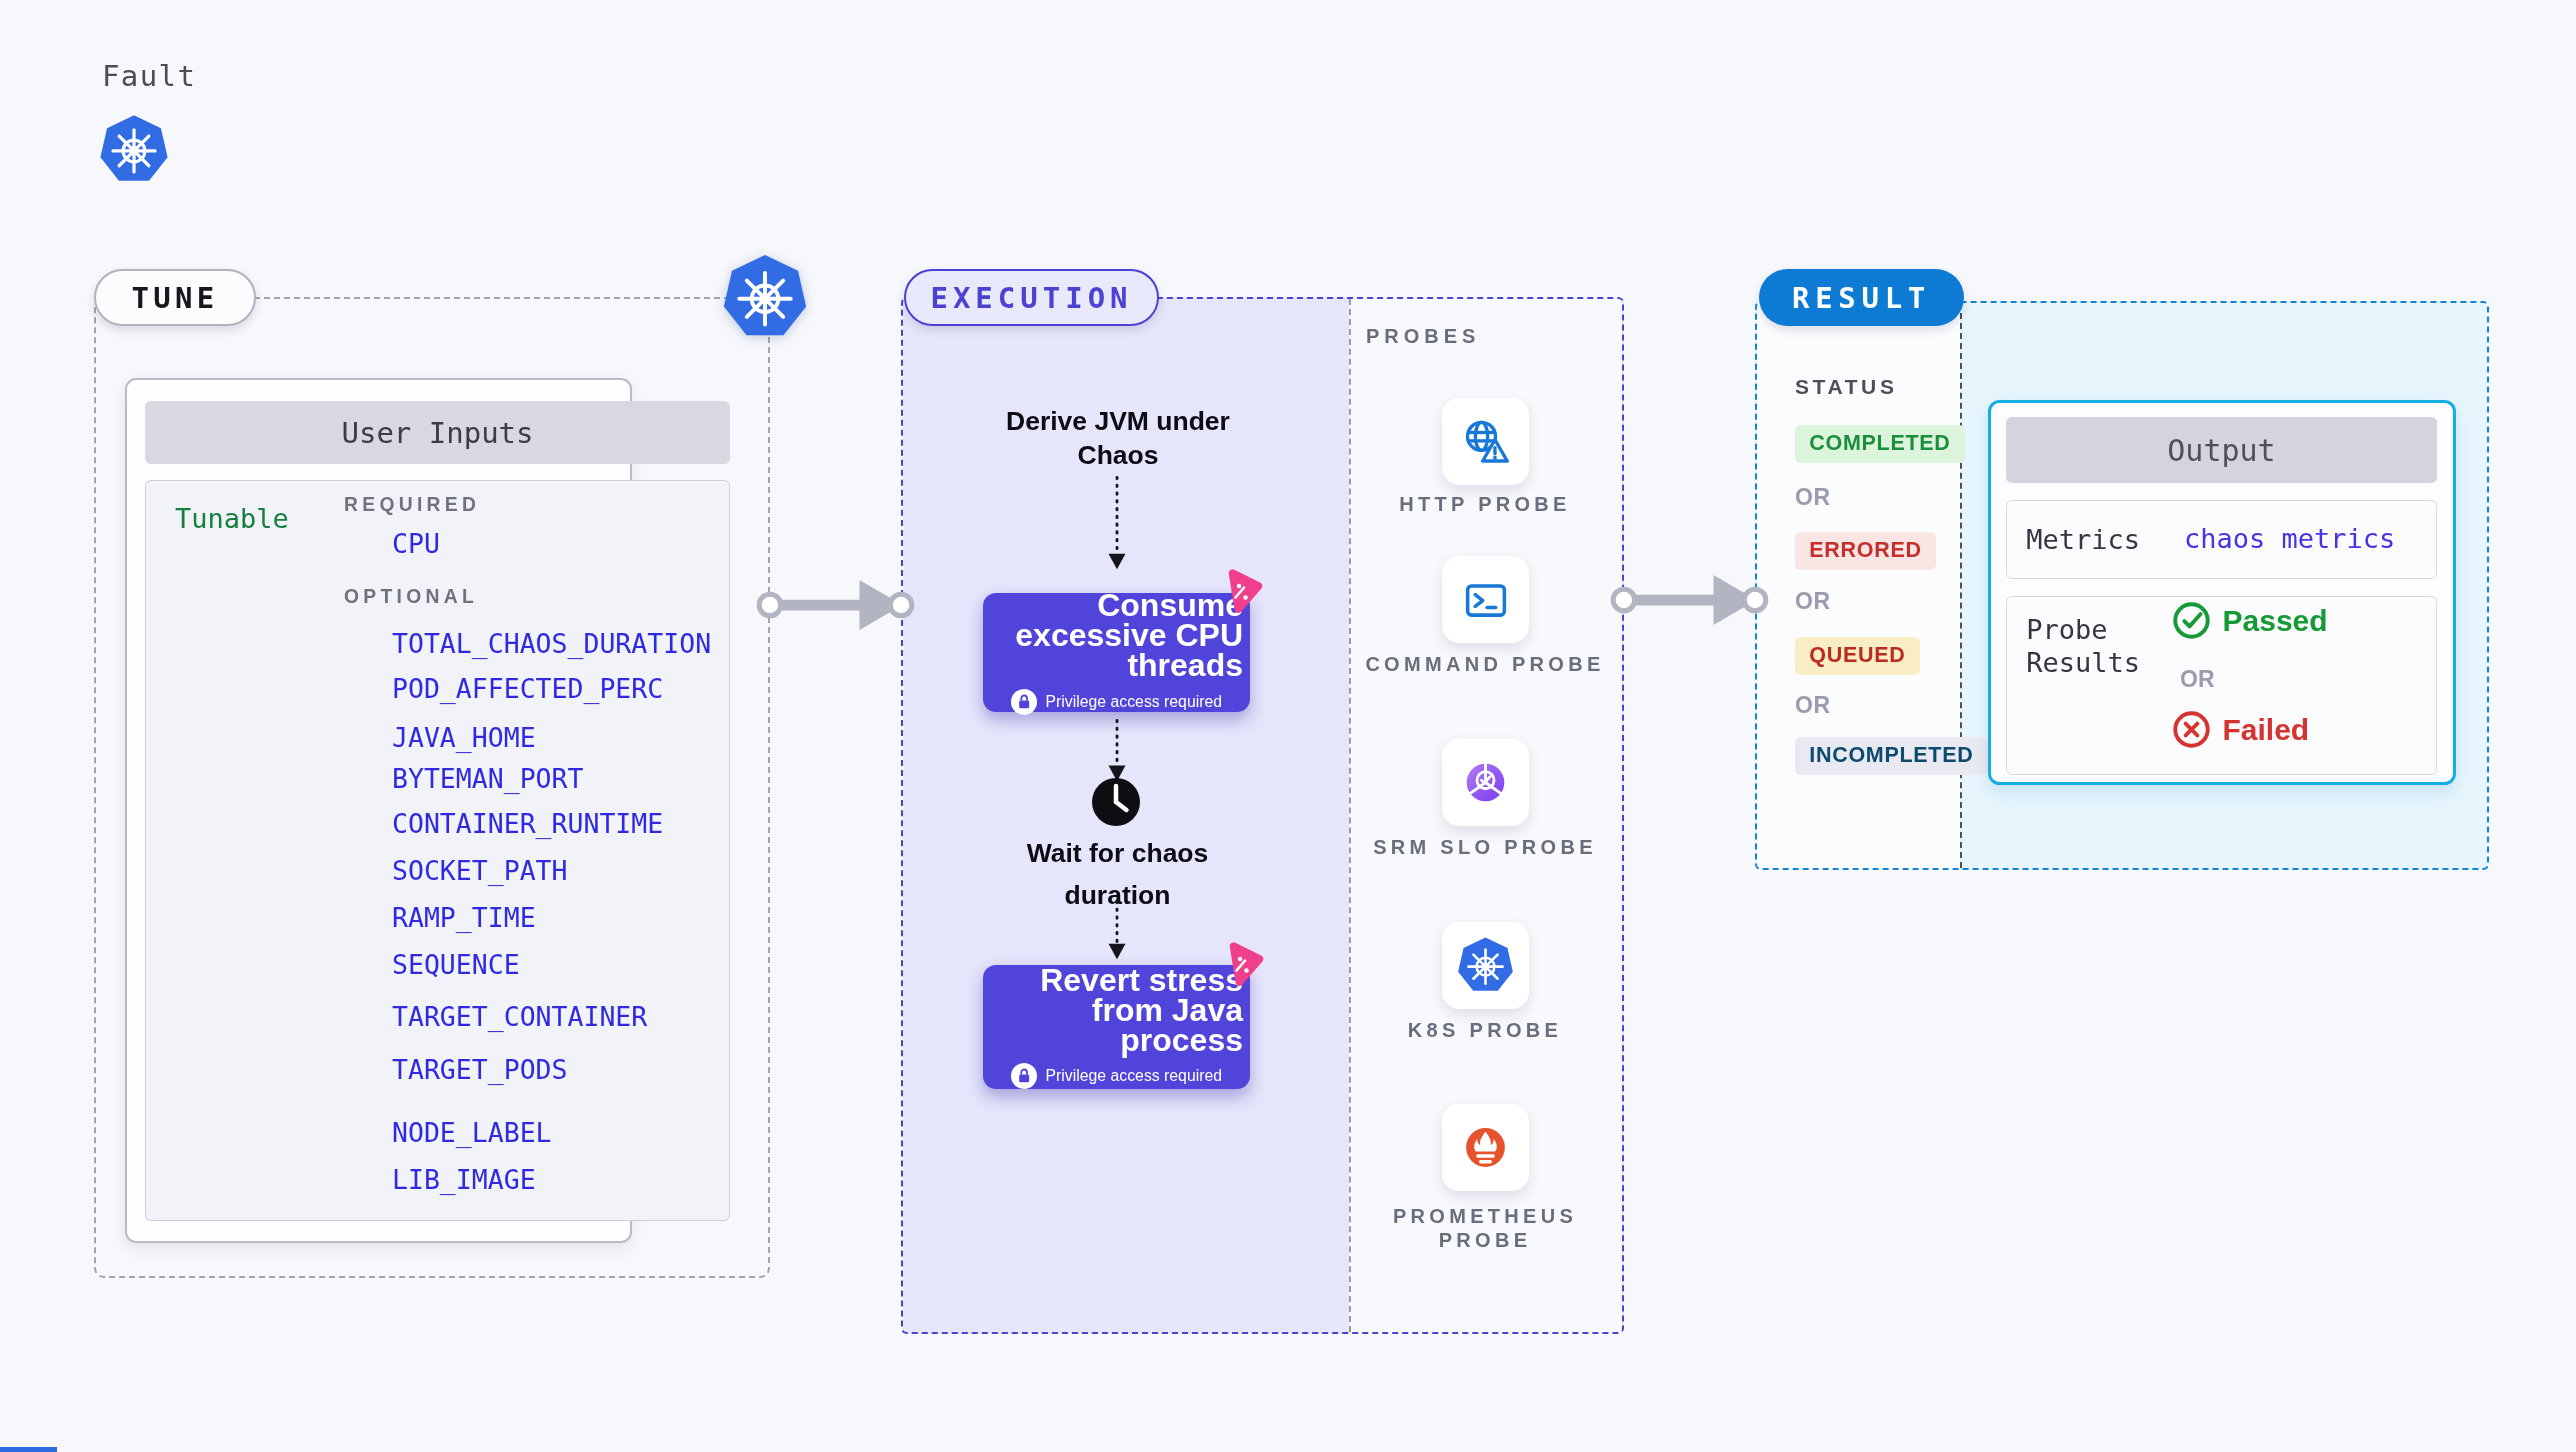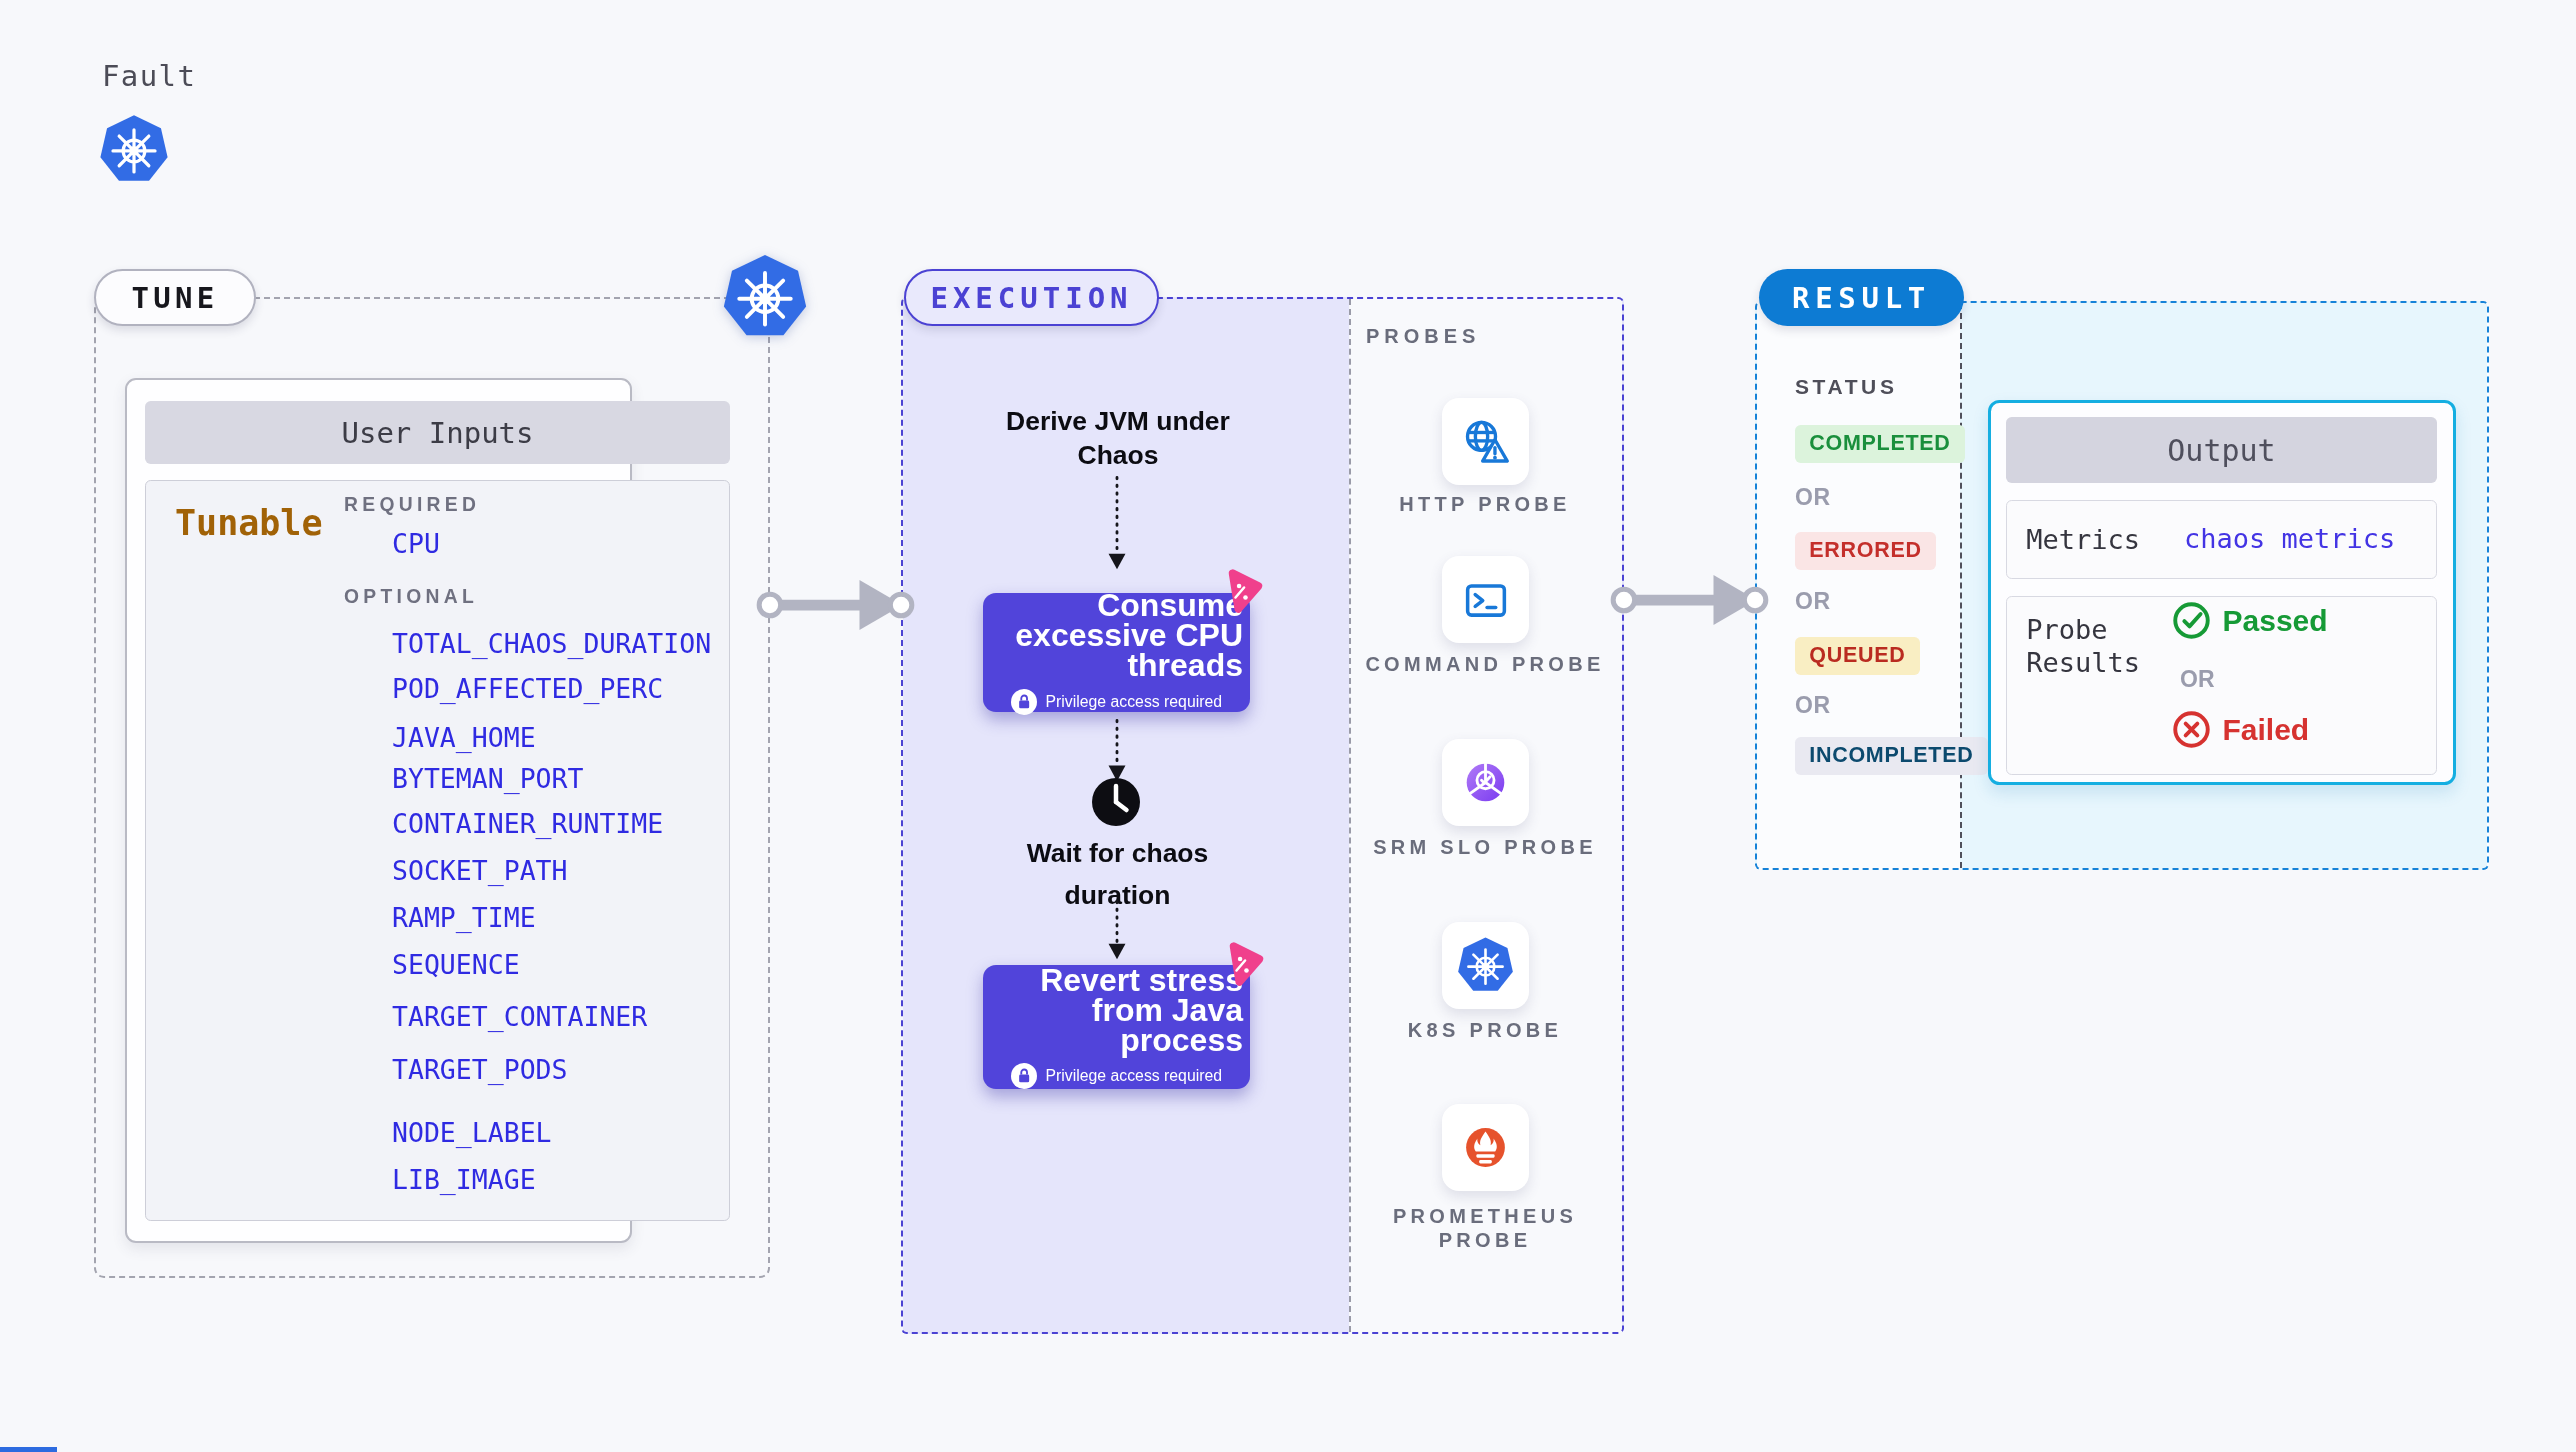--- a/index.html
+++ b/index.html
@@ -33,21 +33,21 @@
   .result-pill { left:1759px; top:269px; width:205px; background:#0d7bd3; border:none; color:#ffffff; letter-spacing:5.7px; }
 
   
   .tune-box { left:94px; top:297px; width:676px; height:981px; border:2.9px dashed #a3a4af; border-radius:10px; }
   .tune-k8s { left:722px; top:252px; width:86px; height:90px; z-index:7; filter:drop-shadow(0 2.9px 5.7px rgba(30,60,140,.25)); }
 
   .ui-card { left:125px; top:378px; width:507px; height:865px; background:#fefeff; border:2.1px solid #b9bac4; border-radius:11px; box-shadow:0 5.7px 14.3px rgba(60,60,90,.10); }
   .ui-header { position:absolute; left:18px; top:21px; width:585px; height:63px; background:#d8d8e2; border-radius:5.7px;
                display:flex; align-items:center; justify-content:center; font-size:29px; color:#3c3c46; }
   .ui-body { position:absolute; left:18px; top:100px; width:585px; height:741px; background:#f2f3f8; border:1.4px solid #cdced8; border-radius:5.7px; }
-  .tunable-label { position:absolute; left:29px; top:21.5px; font-size:35px; color:#a16207;font-weight:bold; }
+  .tunable-label { position:absolute; left:29px; top:21.5px; font-size:27px; color:#15803d; }
   .param-col { position:absolute; left:198px; top:0; width:387px; }
   .param-sec { position:absolute; font-size:19.3px; font-weight:bold; letter-spacing:4.3px; color:#6f7080; font-family:"Liberation Sans",sans-serif; }
   .param-item { position:absolute; font-size:26.5px; color:#2f2ae2; font-family:"DejaVu Sans Mono","Liberation Mono",monospace; white-space:nowrap;margin-left:48px; }
 
   
   .flow-arrow { position:absolute; width:172px; height:72px; z-index:5; }
 
   
   .exec-box { left:901px; top:297px; width:723px; height:1037px;
               border:2.9px dashed #4b42d3; border-radius:5.7px;

